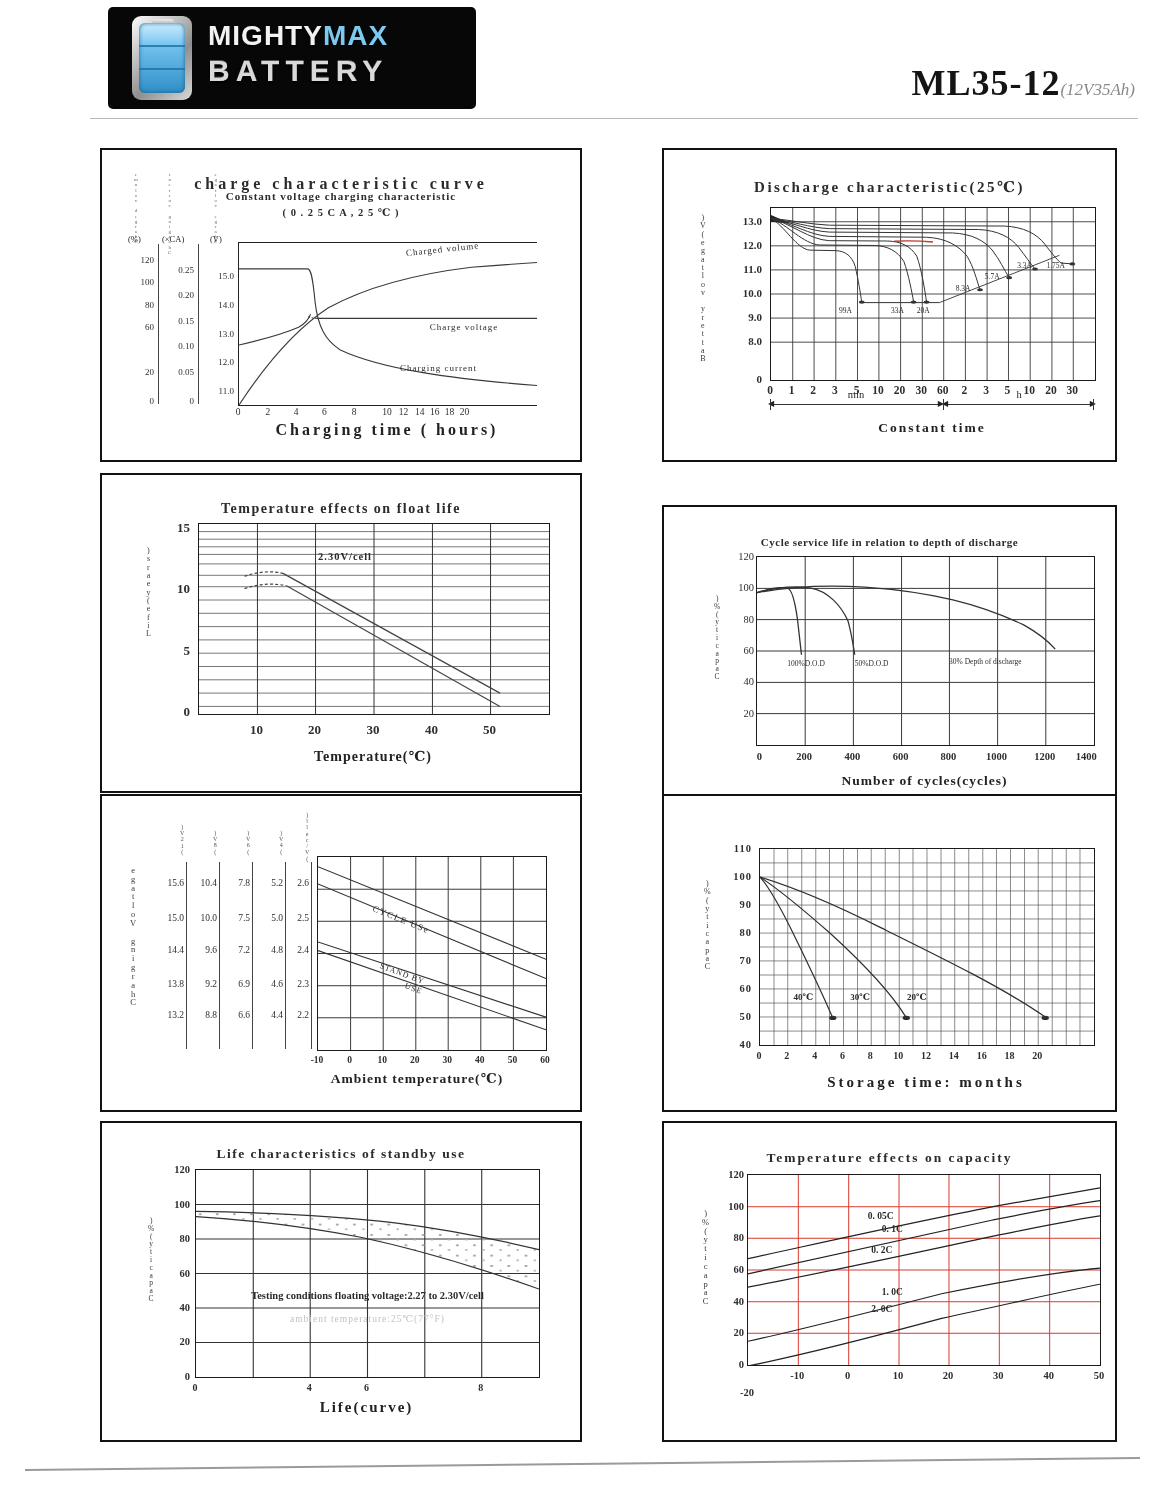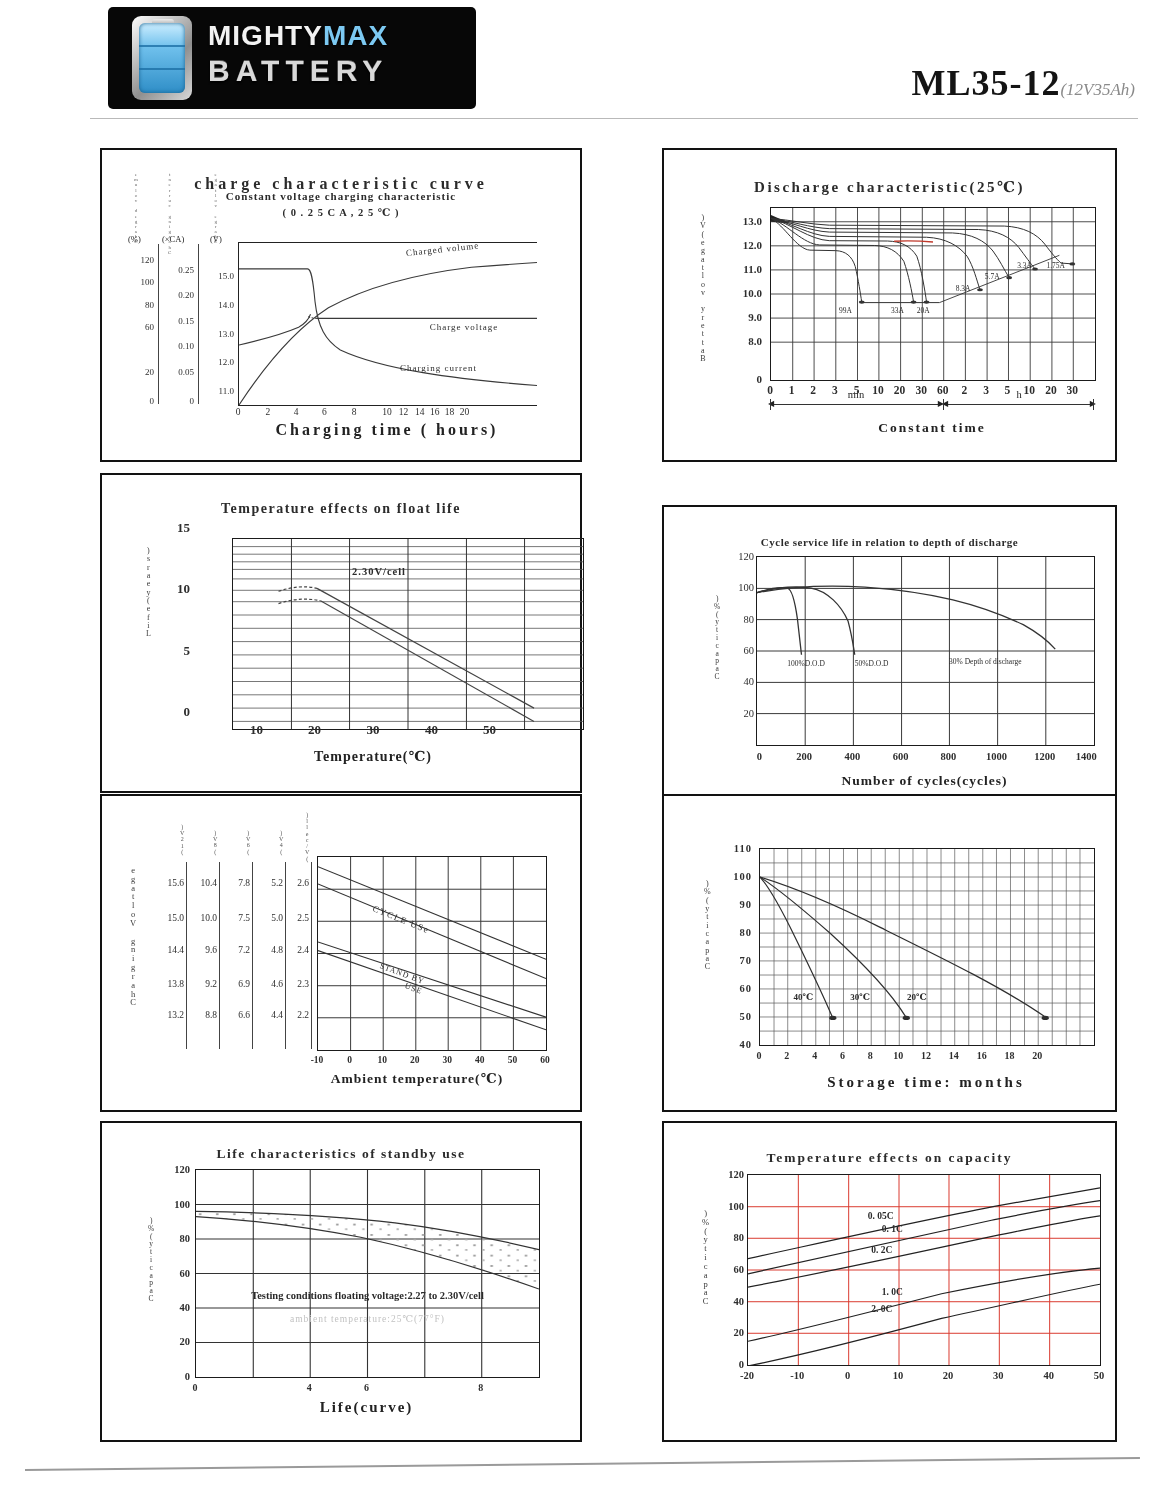--- a/index.html
+++ b/index.html
@@ -294,21 +294,21 @@
 f
 i
 L</div>
   <div class="tickcol" style="left:60px;top:49px;width:28px;height:190px;font-size:13px;font-weight:bold;">
       <span style="top: 2%;">15</span>
       <span style="top: 34%;">10</span>
       <span style="top: 67%;">5</span>
       <span style="top: 99%;">0</span>
     </div>
 
-  <div class="plot framed" style="left:96px;top:63px;width:350px;height:190px;margin-left:34px;">
+  <div class="plot framed" style="left:96px;top:48px;width:350px;height:190px;">
     <svg class="layer" viewBox="0 0 100 100" preserveAspectRatio="none">
         <line x1="0" y1="4" x2="100" y2="4" stroke="#555" stroke-width="0.8" vector-effect="non-scaling-stroke"></line>
         <line x1="0" y1="8" x2="100" y2="8" stroke="#555" stroke-width="0.8" vector-effect="non-scaling-stroke"></line>
         <line x1="0" y1="12" x2="100" y2="12" stroke="#555" stroke-width="0.8" vector-effect="non-scaling-stroke"></line>
         <line x1="0" y1="16" x2="100" y2="16" stroke="#555" stroke-width="0.8" vector-effect="non-scaling-stroke"></line>
         <line x1="0" y1="21" x2="100" y2="21" stroke="#555" stroke-width="0.8" vector-effect="non-scaling-stroke"></line>
         <line x1="0" y1="27" x2="100" y2="27" stroke="#555" stroke-width="0.8" vector-effect="non-scaling-stroke"></line>
         <line x1="0" y1="33" x2="100" y2="33" stroke="#555" stroke-width="0.8" vector-effect="non-scaling-stroke"></line>
         <line x1="0" y1="40" x2="100" y2="40" stroke="#555" stroke-width="0.8" vector-effect="non-scaling-stroke"></line>
         <line x1="0" y1="47" x2="100" y2="47" stroke="#555" stroke-width="0.8" vector-effect="non-scaling-stroke"></line>
@@ -723,21 +723,21 @@
       <path d="M0,100.5 C15,95 35,85.5 55,75.5 C75,67.5 91,60.5 100,57.5" fill="none" stroke="#222" stroke-width="1.2" vector-effect="non-scaling-stroke"></path>
     </svg>
     <span class="clbl" style="left:34%;top:19%;font-size:9.5px;font-weight:bold;">0. 05C</span>
     <span class="clbl" style="left:38%;top:26%;font-size:9.5px;font-weight:bold;">0. 1C</span>
     <span class="clbl" style="left:35%;top:37%;font-size:9.5px;font-weight:bold;">0. 2C</span>
     <span class="clbl" style="left:38%;top:59%;font-size:9.5px;font-weight:bold;">1. 0C</span>
     <span class="clbl" style="left:35%;top:68%;font-size:9.5px;font-weight:bold;">2. 0C</span>
   </div>
 
   <div class="tickrow" style="left:83px;top:247px;width:352px;height:12px;font-size:10.5px;font-weight:bold;color:#7a3a30;">
-      <span style="left: 0%;">-20</span>
+      <span style="left: 0%; margin-top: 17px;">-20</span>
       <span style="left: 14.3%;">-10</span>
       <span style="left: 28.6%;">0</span>
       <span style="left: 42.9%;">10</span>
       <span style="left: 57.1%;">20</span>
       <span style="left: 71.4%;">30</span>
       <span style="left: 85.7%;">40</span>
       <span style="left: 100%;">50</span>
     </div>
 </section>
 

